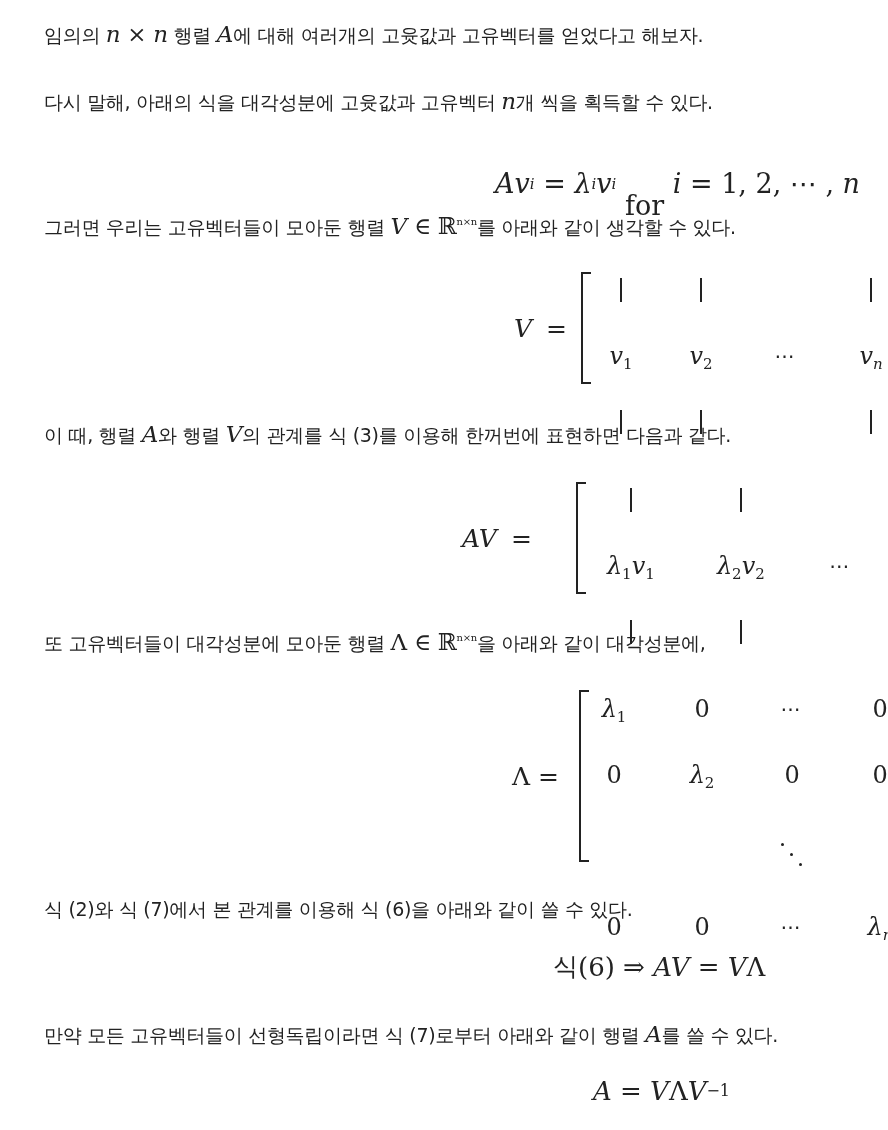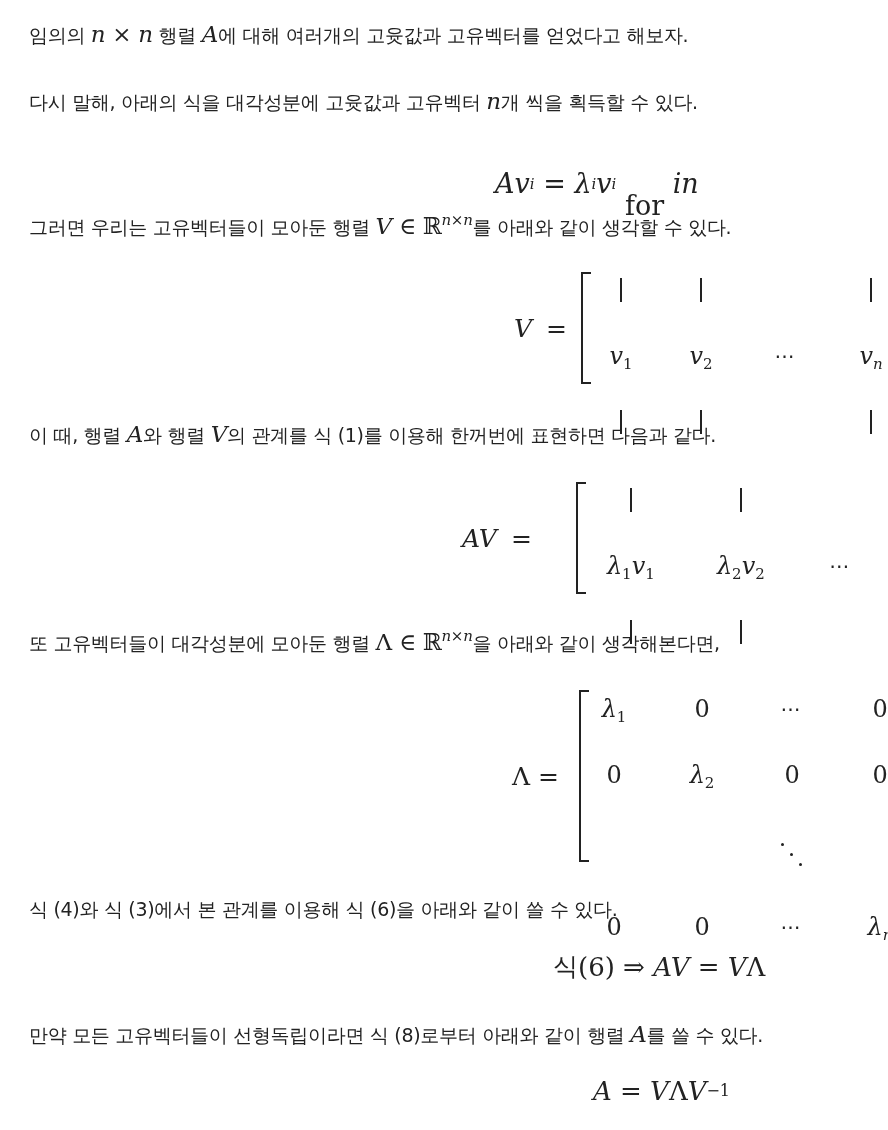--- a/index.html
+++ b/index.html
@@ -10,21 +10,21 @@
     body {
       width: 888px;
       height: 1130px;
       position: relative;
       overflow: hidden;
       color: #222222;
       font-family: "DejaVu Sans", "Liberation Sans", sans-serif;
     }
     .para {
       position: absolute;
-      left: 29px;
+      left: 44px;
       font-size: 19px;
       line-height: 24px;
       white-space: nowrap;
       letter-spacing: -0.3px;
     }
     .m {
       font-family: "DejaVu Serif", "Liberation Serif", serif;
       font-style: italic;
       font-size: 23px;
     }
@@ -32,22 +32,21 @@
       font-family: "DejaVu Serif", "Liberation Serif", serif;
       font-style: normal;
       font-size: 23px;
     }
     .bb {
       font-family: "DejaVu Serif", "Liberation Serif", serif;
       font-size: 23px;
     }
     sup.s {
       font-family: "DejaVu Serif", "Liberation Serif", serif;
-      font-style: italic;
-      font-size: 15px;
+      font-size: 10px;
       vertical-align: 9px;
       line-height: 0;
     }
     sub.s {
       font-family: "DejaVu Serif", "Liberation Serif", serif;
       font-style: normal;
       font-size: 15px;
       vertical-align: -5px;
       line-height: 0;
     }
@@ -132,20 +131,21 @@
   <span class="it">A</span>
     <span class="it">v</span>
     <sub class="si">i</sub>
     <span style="white-space:pre;"> = </span>
     <span class="it">λ</span>
     <sub class="si">i</sub>
     <span class="it">v</span>
     <sub class="si">i</sub>
     <span style="white-space:pre;margin-top:44px;"> for </span>
     <span class="it">i</span>
+    <span style="white-space:pre;"> = 1, 2, ⋯ , </span>
     <span class="it">n</span>
 </div>
 
 <div class="para" style="top:214px;">
   <span>그러면 우리는 고유벡터들이 모아둔 행렬 </span><span class="m">V</span><span class="mr" style="white-space:pre;"> ∈ </span><span class="bb">ℝ</span><sup class="s">n×n</sup><span>를 아래와 같이 생각할 수 있다.</span>
 </div>
 
 <div class="eq" style="top:272px; left:514px;">
   <span class="lhs it">V</span>
   <span style="margin-right:14px;"> =</span>
@@ -161,21 +161,21 @@
     <div class="cell"><span class="it">v</span><sub class="si">n</sub></div>
 
     <div class="vbar"></div>
     <div class="vbar"></div>
     <div></div>
     <div class="vbar"></div>
   </div>
 </div>
 
 <div class="para" style="top:422px;">
-  <span>이 때, 행렬 </span><span class="m">A</span><span>와 행렬 </span><span class="m">V</span><span>의 관계를 식 (1)를 이용해 한꺼번에 표현하면 다음과 같다.</span>
+  <span>이 때, 행렬 </span><span class="m">A</span><span>와 행렬 </span><span class="m">V</span><span>의 관계를 식 (3)를 이용해 한꺼번에 표현하면 다음과 같다.</span>
 </div>
 
 <div class="eq" style="top:482px; left:462px;">
   <span class="lhs it">AV</span>
   <span style="margin-right:14px;"> =</span>
   <div class="matrix" style="grid-template-columns:82px 82px 62px 82px; height:112px; grid-template-rows:36px 40px 36px;margin-left:30px;">
     <div class="vbar"></div>
     <div class="vbar"></div>
     <div></div>
     <div class="vbar"></div>
@@ -186,21 +186,21 @@
     <div class="cell"><span class="it">λ</span><sub class="si">n</sub><span class="it">v</span><sub class="si">n</sub></div>
 
     <div class="vbar"></div>
     <div class="vbar"></div>
     <div></div>
     <div class="vbar"></div>
   </div>
 </div>
 
 <div class="para" style="top:630px;">
-  <span>또 고유벡터들이 대각성분에 모아둔 행렬 </span><span class="mr">Λ</span><span class="mr" style="white-space:pre;"> ∈ </span><span class="bb">ℝ</span><sup class="s">n×n</sup><span>을 아래와 같이 생각해본다면,</span>
+  <span>또 고유벡터들이 대각성분에 모아둔 행렬 </span><span class="mr">Λ</span><span class="mr" style="white-space:pre;"> ∈ </span><span class="bb">ℝ</span><sup class="s">n×n</sup><span>을 아래와 같이 대각성분에,</span>
 </div>
 
 <div class="eq" style="top:690px; left:512px;">
   <span class="lhs" style="margin-right:8px;">Λ</span>
   <span style="margin-right:20px;"> =</span>
   <div class="matrix" style="grid-template-columns:58px 62px 62px 58px; height:172px; grid-template-rows:38px 38px 58px 38px; padding:0 6px;">
     <div class="cell"><span class="it">λ</span><sub class="s">1</sub></div>
     <div class="cell">0</div>
     <div class="cell dots">⋯</div>
     <div class="cell">0</div>
@@ -220,35 +220,35 @@
     <div></div>
 
     <div class="cell">0</div>
     <div class="cell">0</div>
     <div class="cell dots">⋯</div>
     <div class="cell"><span class="it">λ</span><sub class="si">n</sub></div>
   </div>
 </div>
 
 <div class="para" style="top:897px;">
-  <span>식 (4)와 식 (3)에서 본 관계를 이용해 식 (6)을 아래와 같이 쓸 수 있다.</span>
+  <span>식 (2)와 식 (7)에서 본 관계를 이용해 식 (6)을 아래와 같이 쓸 수 있다.</span>
 </div>
 
 <div class="eq" style="top:950px; left:553px; font-size:26px;">
   <span style="font-family:'DejaVu Sans', sans-serif; font-size:25px;">식</span>
     <span>(6)</span>
     <span style="white-space:pre;"> ⇒ </span>
     <span class="it">AV</span>
     <span style="white-space:pre;"> = </span>
     <span class="it">V</span>
     <span>Λ</span>
 </div>
 
 <div class="para" style="top:1022px;">
-  <span>만약 모든 고유벡터들이 선형독립이라면 식 (8)로부터 아래와 같이 행렬 </span><span class="m">A</span><span>를 쓸 수 있다.</span>
+  <span>만약 모든 고유벡터들이 선형독립이라면 식 (7)로부터 아래와 같이 행렬 </span><span class="m">A</span><span>를 쓸 수 있다.</span>
 </div>
 
 <div class="eq" style="top:1076px; left:593px; font-size:26px;">
   <span class="it">A</span>
     <span style="white-space:pre;"> = </span>
     <span class="it">V</span>
     <span>Λ</span>
     <span class="it">V</span>
     <sup style="font-size:16px; vertical-align:12px; line-height:0;">−1</sup>
 </div>

